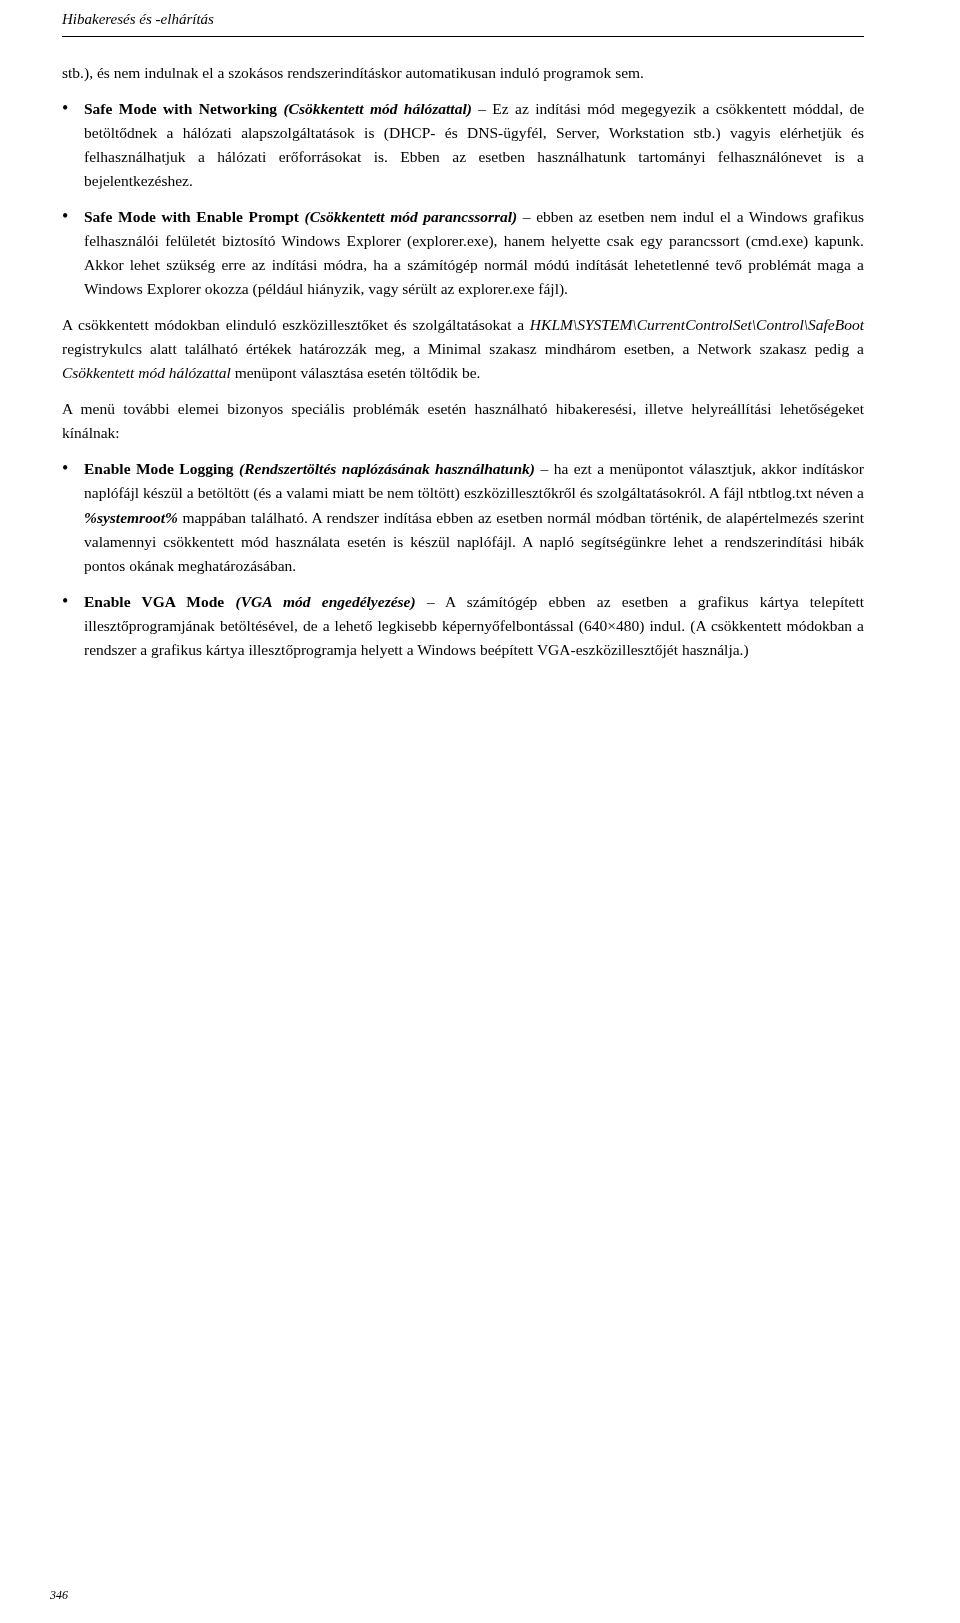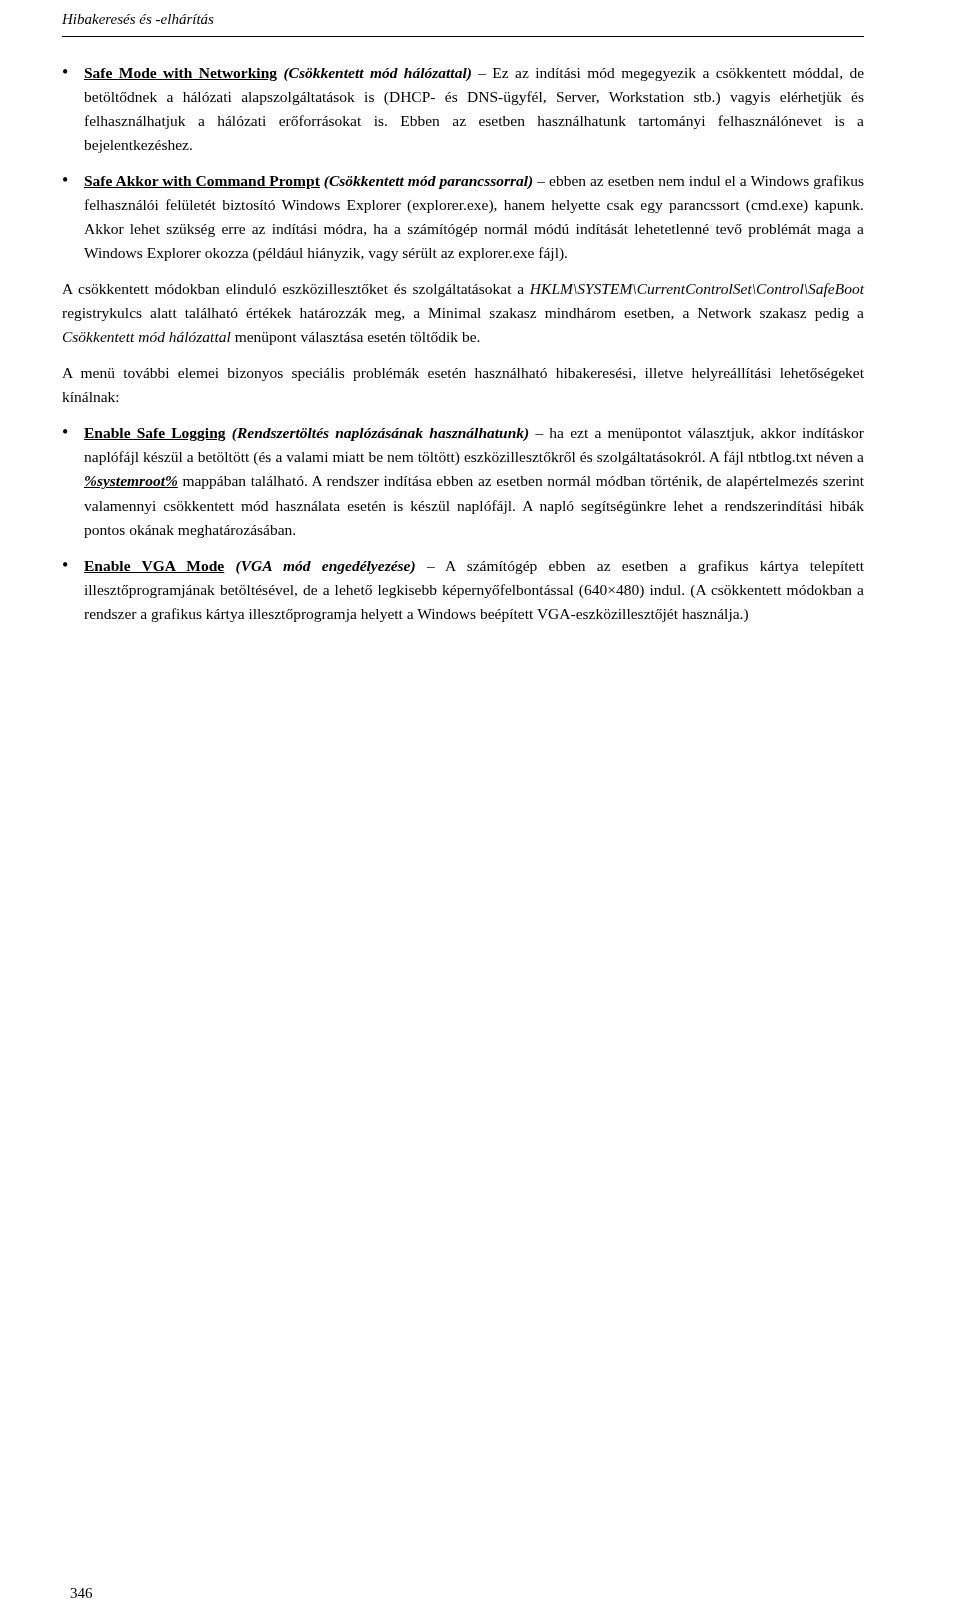--- a/index.html
+++ b/index.html
@@ -68,94 +68,97 @@
       margin-top: -2px;
       display: inline-block;
     }
 
     .bullet-text {
       flex: 1;
     }
 
     .bold {
       font-weight: bold;
-      text-decoration: underline;
     }
 
     .italic {
       font-style: italic;
     }
 
     .bold-italic {
       font-weight: bold;
       font-style: italic;
     }
 
     h2.section-heading {
       font-size: 18px;
       font-weight: bold;
       margin: 28px 0 14px 0;
     }
 
     .page-number {
       position: absolute;
       bottom: 18px;
-      left: 70px;
-      font-size: 15px;
+      left: 50px;
+      font-size: 12px;
+      font-style: italic;
     }
   </style>
 </head>
 <body>
 
 <div class="page-container">
 
   <div class="header-bar">
     <span class="header-title">Hibakeresés és -elhárítás</span>
   </div>
 
   <div class="content-area">
 
+    <p>
+      <span>stb.), és nem indulnak el a szokásos rendszerindításkor automatikusan induló programok sem.</span>
+    </p>
 
 
     <ul class="bullet-list">
 
       <li>
         <span class="bullet-dot">•</span>
         <span class="bullet-text">
           <span class="bold">Safe Mode with Networking</span>
           <span class="bold-italic"> (Csökkentett mód hálózattal)</span>
           <span> – Ez az indítási mód megegyezik a csökkentett móddal, de betöltődnek a hálózati alapszolgáltatások is (DHCP- és DNS-ügyfél, Server, Workstation stb.) vagyis elérhetjük és felhasználhatjuk a hálózati erőforrásokat is. Ebben az esetben használhatunk tartományi felhasználónevet is a bejelentkezéshez.</span>
         </span>
       </li>
 
       <li>
         <span class="bullet-dot">•</span>
         <span class="bullet-text">
-          <span class="bold">Safe Akkor with Command Prompt</span>
+          <span class="bold">Safe Mode with Enable Prompt</span>
           <span class="bold-italic"> (Csökkentett mód parancssorral)</span>
           <span> – ebben az esetben nem indul el a Windows grafikus felhasználói felületét biztosító Windows Explorer (explorer.exe), hanem helyette csak egy parancssort (cmd.exe) kapunk. Akkor lehet szükség erre az indítási módra, ha a számítógép normál módú indítását lehetetlenné tevő problémát maga a Windows Explorer okozza (például hiányzik, vagy sérült az explorer.exe fájl).</span>
         </span>
       </li>
     </ul>
 
     <p>
       <span>A csökkentett módokban elinduló eszközillesztőket és szolgáltatásokat a </span><span class="italic">HKLM\SYSTEM\CurrentControlSet\Control\SafeBoot</span><span> registrykulcs alatt található értékek határozzák meg, a Minimal szakasz mindhárom esetben, a Network szakasz pedig a </span><span class="italic">Csökkentett mód hálózattal</span><span> menüpont választása esetén töltődik be.</span>
     </p>
 
 
     <p>
       <span>A menü további elemei bizonyos speciális problémák esetén használható hibakeresési, illetve helyreállítási lehetőségeket kínálnak:</span>
     </p>
 
     <ul class="bullet-list">
 
       <li>
         <span class="bullet-dot">•</span>
         <span class="bullet-text">
-          <span class="bold">Enable Safe Logging</span>
+          <span class="bold">Enable Mode Logging</span>
           <span class="bold-italic"> (Rendszertöltés naplózásának használhatunk)</span>
           <span> – ha ezt a menüpontot választjuk, akkor indításkor naplófájl készül a betöltött (és a valami miatt be nem töltött) eszközillesztőkről és szolgáltatásokról. A fájl ntbtlog.txt néven a </span><span class="italic bold">%systemroot%</span><span> mappában található. A rendszer indítása ebben az esetben normál módban történik, de alapértelmezés szerint valamennyi csökkentett mód használata esetén is készül naplófájl. A napló segítségünkre lehet a rendszerindítási hibák pontos okának meghatározásában.</span>
         </span>
       </li>
 
       <li>
         <span class="bullet-dot">•</span>
         <span class="bullet-text">
           <span class="bold">Enable VGA Mode</span>
           <span class="bold-italic"> (VGA mód engedélyezése)</span>

